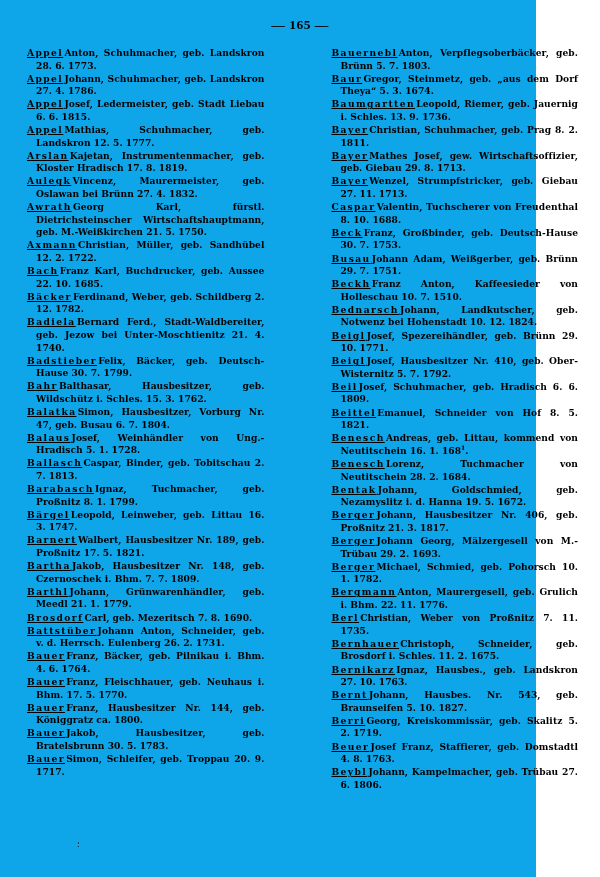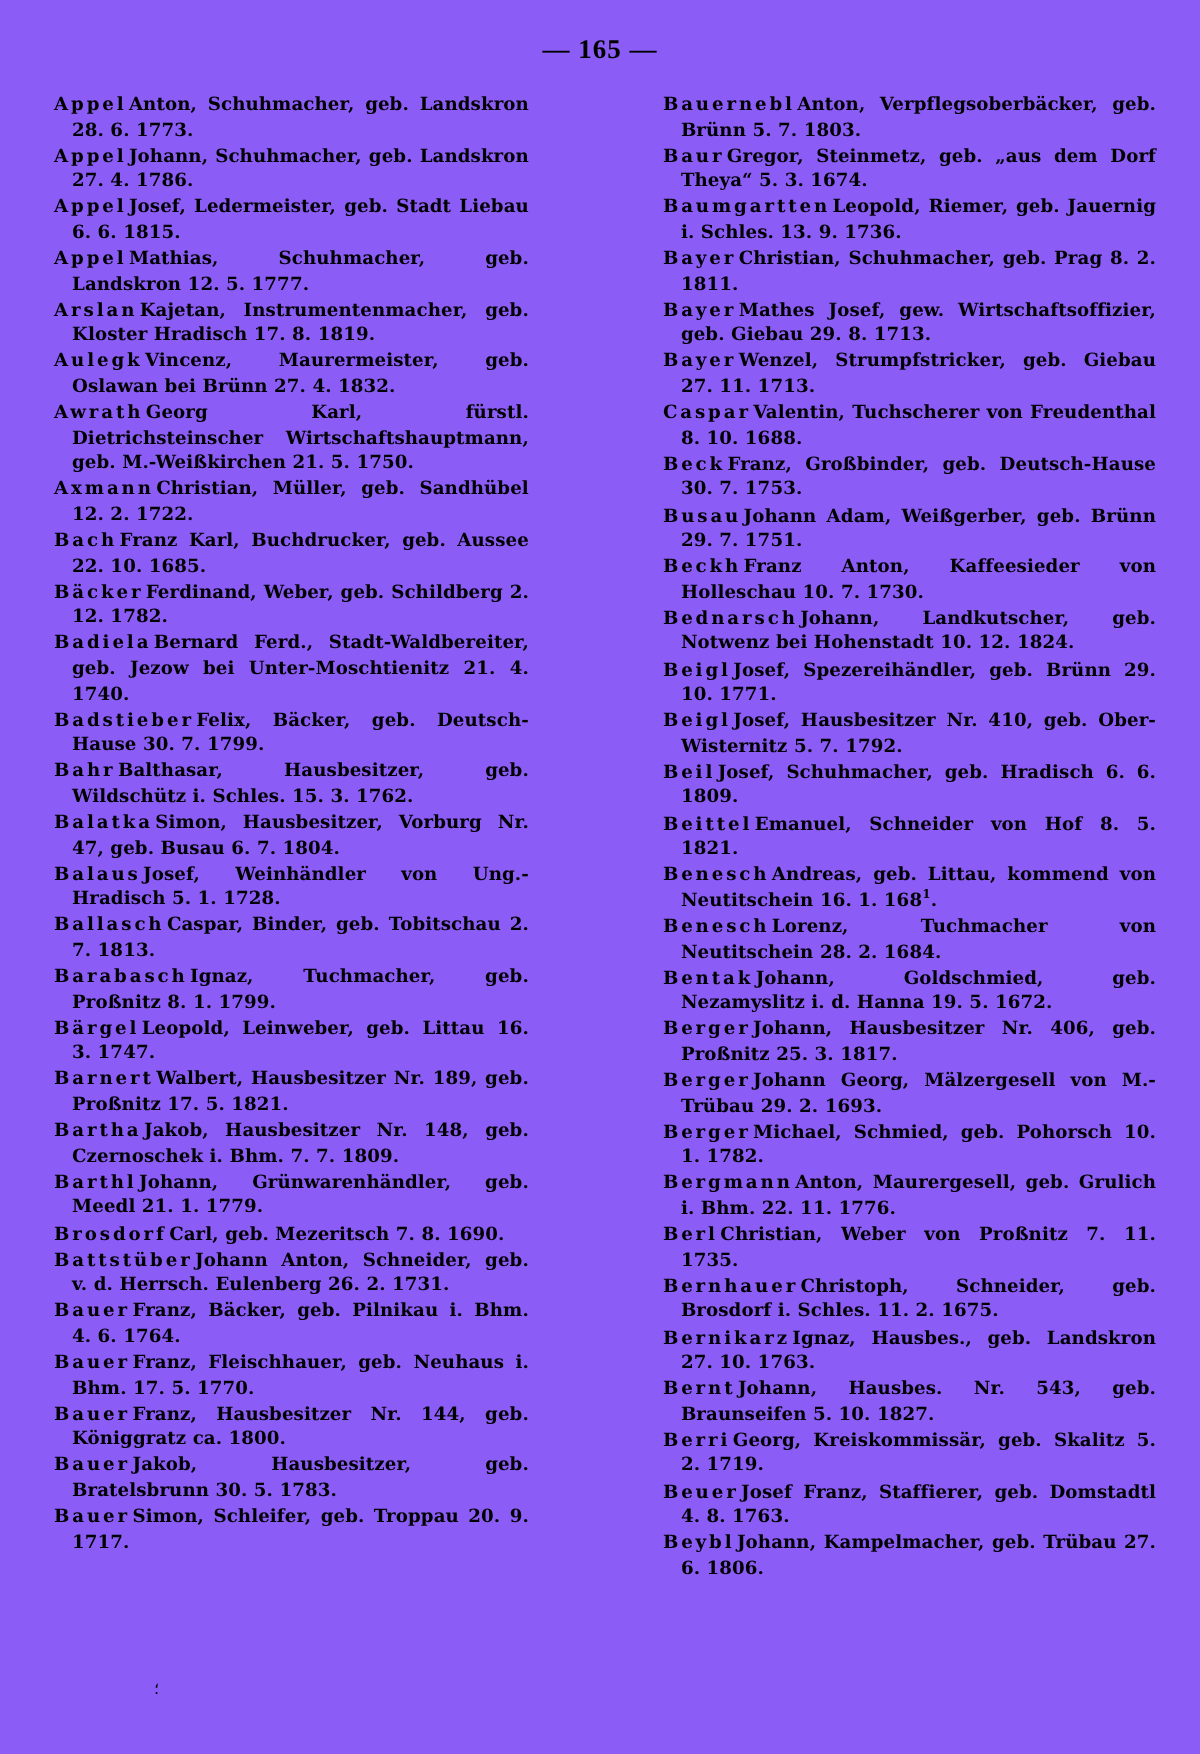--- a/index.html
+++ b/index.html
@@ -9,23 +9,23 @@
   }
   body {
     width: 600px;
     height: 877px;
     overflow: hidden;
     font-family: "DejaVu Serif", serif;
     color: #000000;
   }
   .page {
     position: relative;
-    width: 600px;
+    width: 536px;
     height: 877px;
-    background: #8b5cf6;
+    background: #0ea5e9;
   }
   .page-header {
     position: absolute;
     top: 17px;
     left: 0;
     width: 600px;
     text-align: center;
     font-family: "Liberation Serif", serif;
     font-weight: bold;
     font-size: 13.5px;
@@ -57,20 +57,21 @@
     margin: 0 0 0.6px 0;
     padding-left: 9px;
     text-indent: -9px;
     letter-spacing: 0.05px;
     -webkit-font-smoothing: none;
   }
   
   .entry .surname {
     letter-spacing: 1.45px;
     margin-right: 1.2px;
+    text-decoration: underline;
   }
   .entry .rest {
     letter-spacing: 0.05px;
   }
   .entry sup {
     font-size: 6px;
     vertical-align: super;
     line-height: 0;
   }
   .speck {
@@ -126,30 +127,30 @@
     <div class="column right" id="col-right">
         <p class="entry"><span class="surname">Bauernebl</span><span class="rest">Anton, Verpflegsoberbäcker, geb. Brünn 5. 7. 1803.</span></p>
         <p class="entry"><span class="surname">Baur</span><span class="rest">Gregor, Steinmetz, geb. „aus dem Dorf Theya“ 5. 3. 1674.</span></p>
         <p class="entry"><span class="surname">Baumgartten</span><span class="rest">Leopold, Riemer, geb. Jauernig i. Schles. 13. 9. 1736.</span></p>
         <p class="entry"><span class="surname">Bayer</span><span class="rest">Christian, Schuhmacher, geb. Prag 8. 2. 1811.</span></p>
         <p class="entry"><span class="surname">Bayer</span><span class="rest">Mathes Josef, gew. Wirtschaftsoffizier, geb. Giebau 29. 8. 1713.</span></p>
         <p class="entry"><span class="surname">Bayer</span><span class="rest">Wenzel, Strumpfstricker, geb. Giebau 27. 11. 1713.</span></p>
         <p class="entry"><span class="surname">Caspar</span><span class="rest">Valentin, Tuchscherer von Freudenthal 8. 10. 1688.</span></p>
         <p class="entry"><span class="surname">Beck</span><span class="rest">Franz, Großbinder, geb. Deutsch-Hause 30. 7. 1753.</span></p>
         <p class="entry"><span class="surname">Busau</span><span class="rest">Johann Adam, Weißgerber, geb. Brünn 29. 7. 1751.</span></p>
-        <p class="entry"><span class="surname">Beckh</span><span class="rest">Franz Anton, Kaffeesieder von Holleschau 10. 7. 1730.</span></p>
+        <p class="entry"><span class="surname">Beckh</span><span class="rest">Franz Anton, Kaffeesieder von Holleschau 10. 7. 1510.</span></p>
         <p class="entry"><span class="surname">Bednarsch</span><span class="rest">Johann, Landkutscher, geb. Notwenz bei Hohenstadt 10. 12. 1824.</span></p>
         <p class="entry"><span class="surname">Beigl</span><span class="rest">Josef, Spezereihändler, geb. Brünn 29. 10. 1771.</span></p>
         <p class="entry"><span class="surname">Beigl</span><span class="rest">Josef, Hausbesitzer Nr. 410, geb. Ober-Wisternitz 5. 7. 1792.</span></p>
         <p class="entry"><span class="surname">Beil</span><span class="rest">Josef, Schuhmacher, geb. Hradisch 6. 6. 1809.</span></p>
         <p class="entry"><span class="surname">Beittel</span><span class="rest">Emanuel, Schneider von Hof 8. 5. 1821.</span></p>
         <p class="entry"><span class="surname">Benesch</span><span class="rest">Andreas, geb. Littau, kommend von Neutitschein 16. 1. 168</span><sup>1</sup>.</p>
         <p class="entry"><span class="surname">Benesch</span><span class="rest">Lorenz, Tuchmacher von Neutitschein 28. 2. 1684.</span></p>
         <p class="entry"><span class="surname">Bentak</span><span class="rest">Johann, Goldschmied, geb. Nezamyslitz i. d. Hanna 19. 5. 1672.</span></p>
-        <p class="entry"><span class="surname">Berger</span><span class="rest">Johann, Hausbesitzer Nr. 406, geb. Proßnitz 25. 3. 1817.</span></p>
+        <p class="entry"><span class="surname">Berger</span><span class="rest">Johann, Hausbesitzer Nr. 406, geb. Proßnitz 21. 3. 1817.</span></p>
         <p class="entry"><span class="surname">Berger</span><span class="rest">Johann Georg, Mälzergesell von M.-Trübau 29. 2. 1693.</span></p>
         <p class="entry"><span class="surname">Berger</span><span class="rest">Michael, Schmied, geb. Pohorsch 10. 1. 1782.</span></p>
         <p class="entry"><span class="surname">Bergmann</span><span class="rest">Anton, Maurergesell, geb. Grulich i. Bhm. 22. 11. 1776.</span></p>
         <p class="entry"><span class="surname">Berl</span><span class="rest">Christian, Weber von Proßnitz 7. 11. 1735.</span></p>
         <p class="entry"><span class="surname">Bernhauer</span><span class="rest">Christoph, Schneider, geb. Brosdorf i. Schles. 11. 2. 1675.</span></p>
         <p class="entry"><span class="surname">Bernikarz</span><span class="rest">Ignaz, Hausbes., geb. Landskron 27. 10. 1763.</span></p>
         <p class="entry"><span class="surname">Bernt</span><span class="rest">Johann, Hausbes. Nr. 543, geb. Braunseifen 5. 10. 1827.</span></p>
         <p class="entry"><span class="surname">Berri</span><span class="rest">Georg, Kreiskommissär, geb. Skalitz 5. 2. 1719.</span></p>
         <p class="entry"><span class="surname">Beuer</span><span class="rest">Josef Franz, Staffierer, geb. Domstadtl 4. 8. 1763.</span></p>
         <p class="entry"><span class="surname">Beybl</span><span class="rest">Johann, Kampelmacher, geb. Trübau 27. 6. 1806.</span></p>

